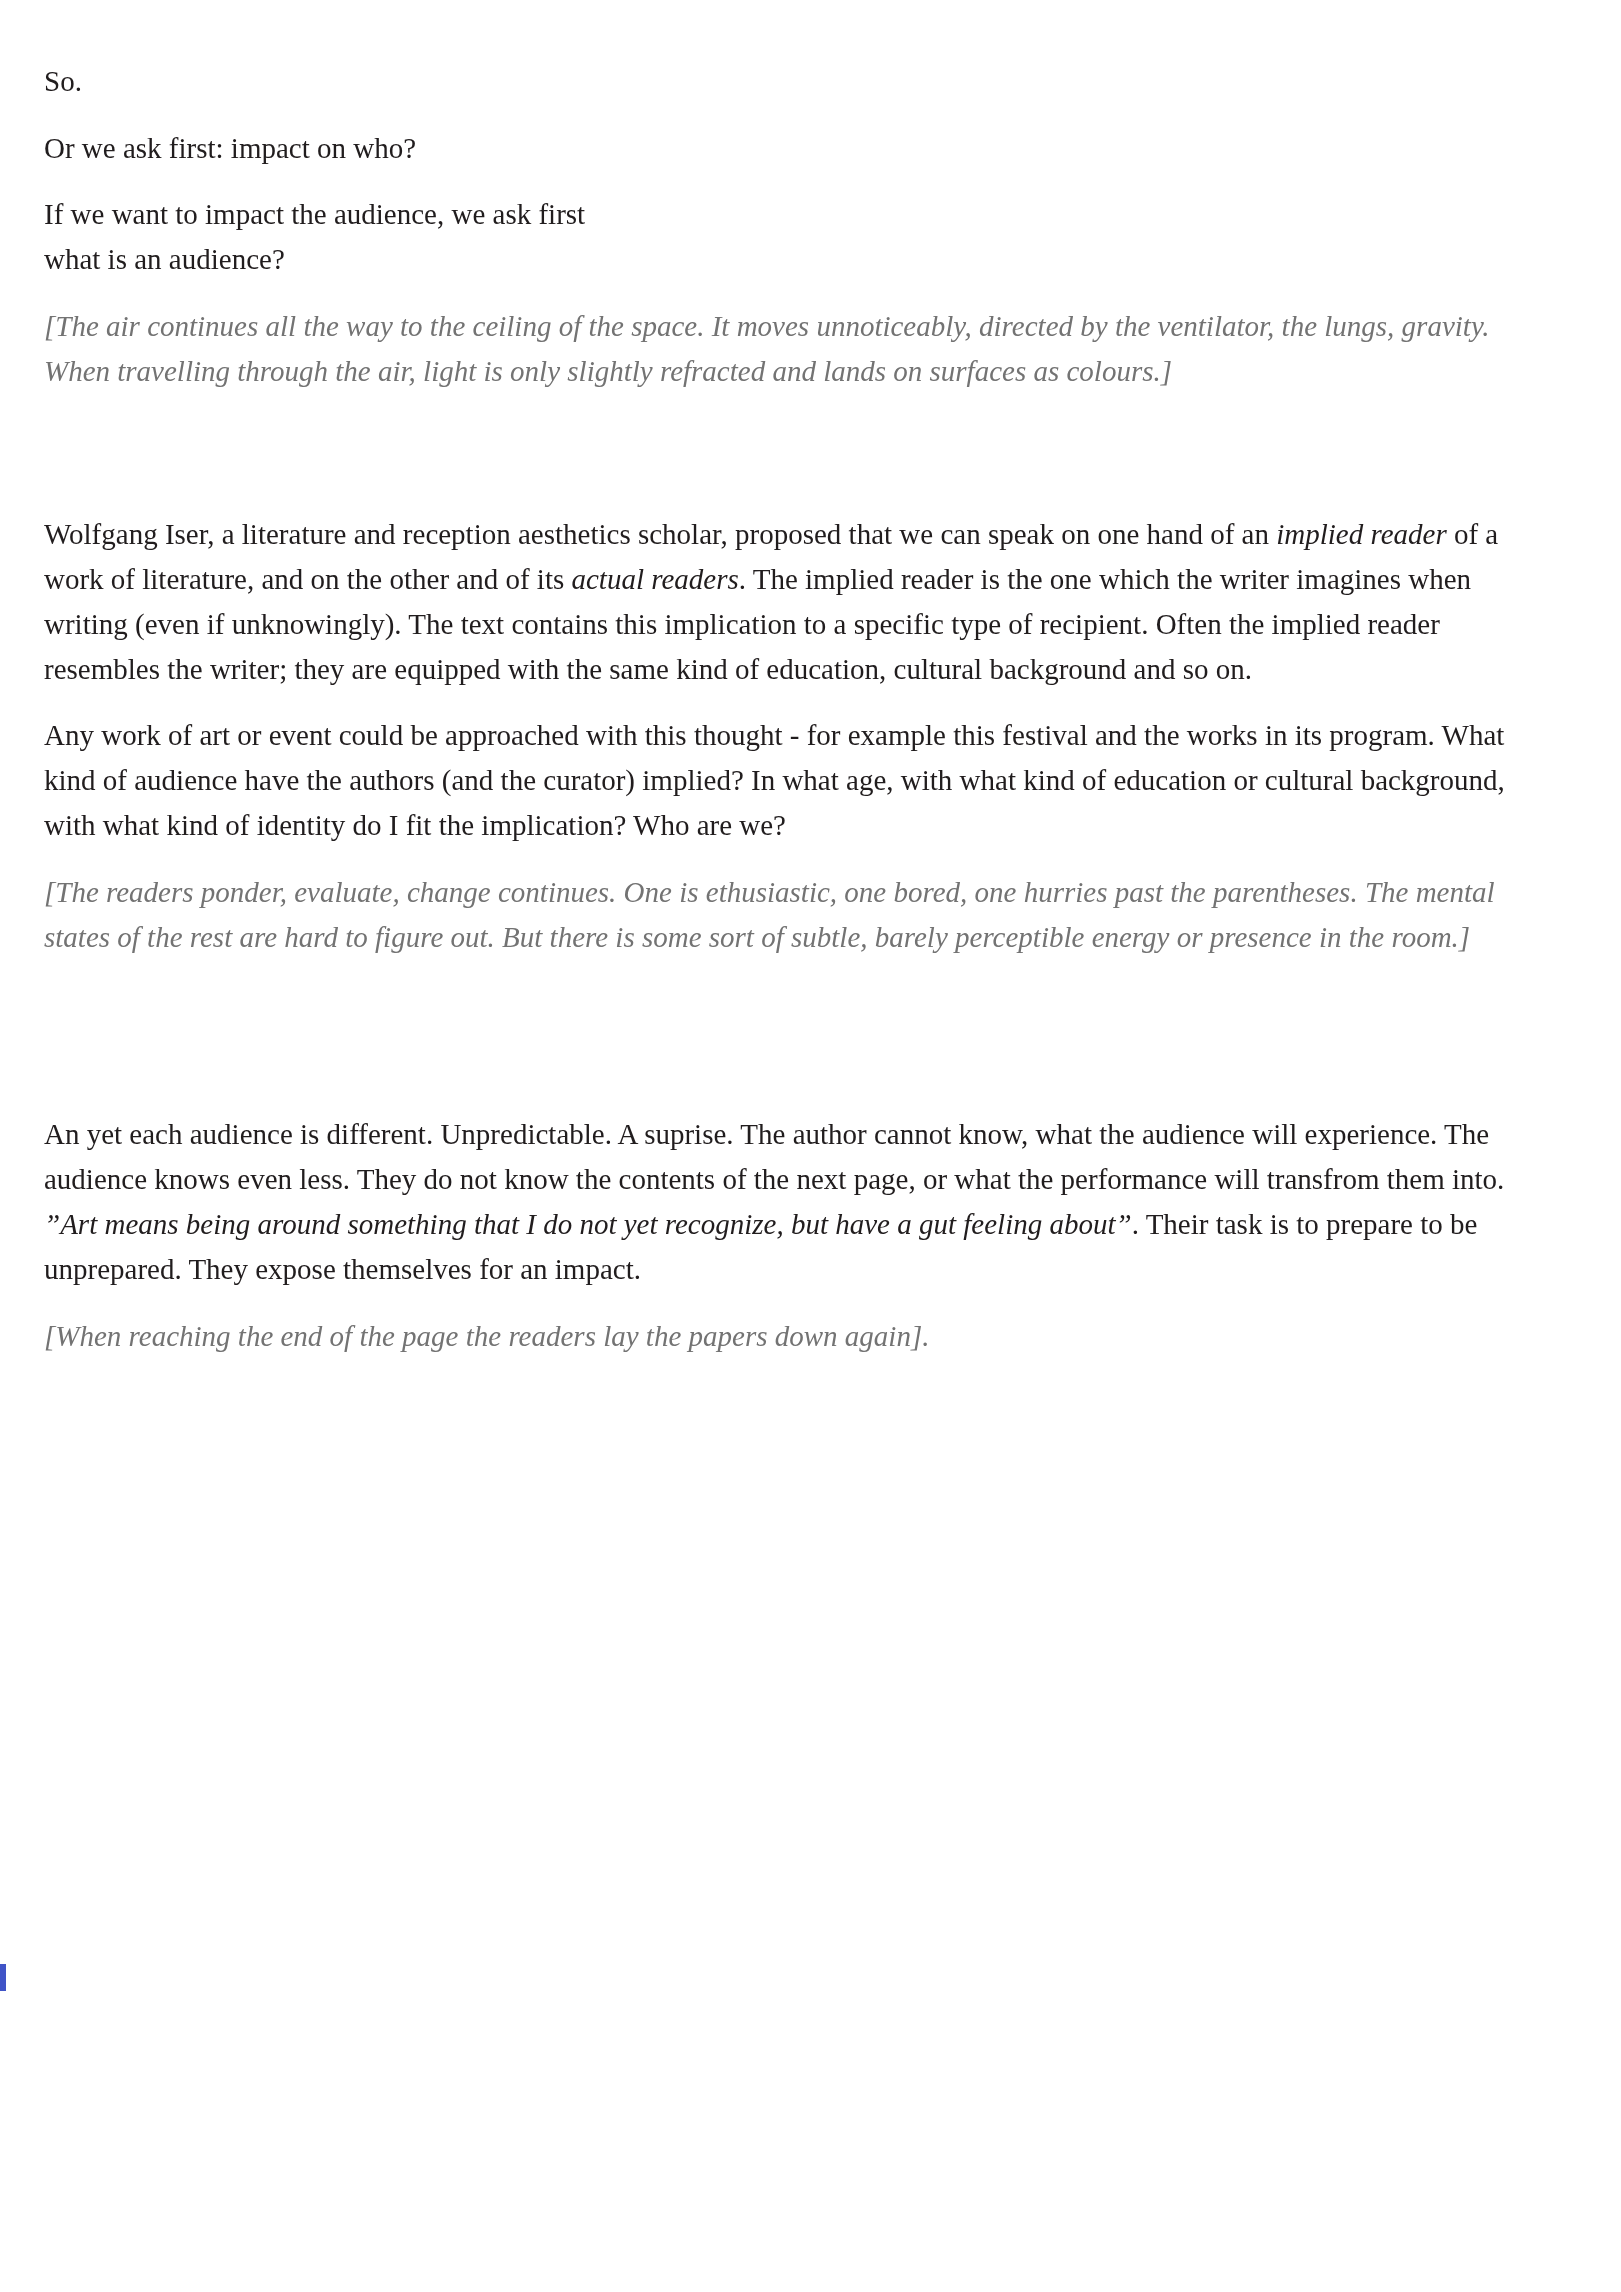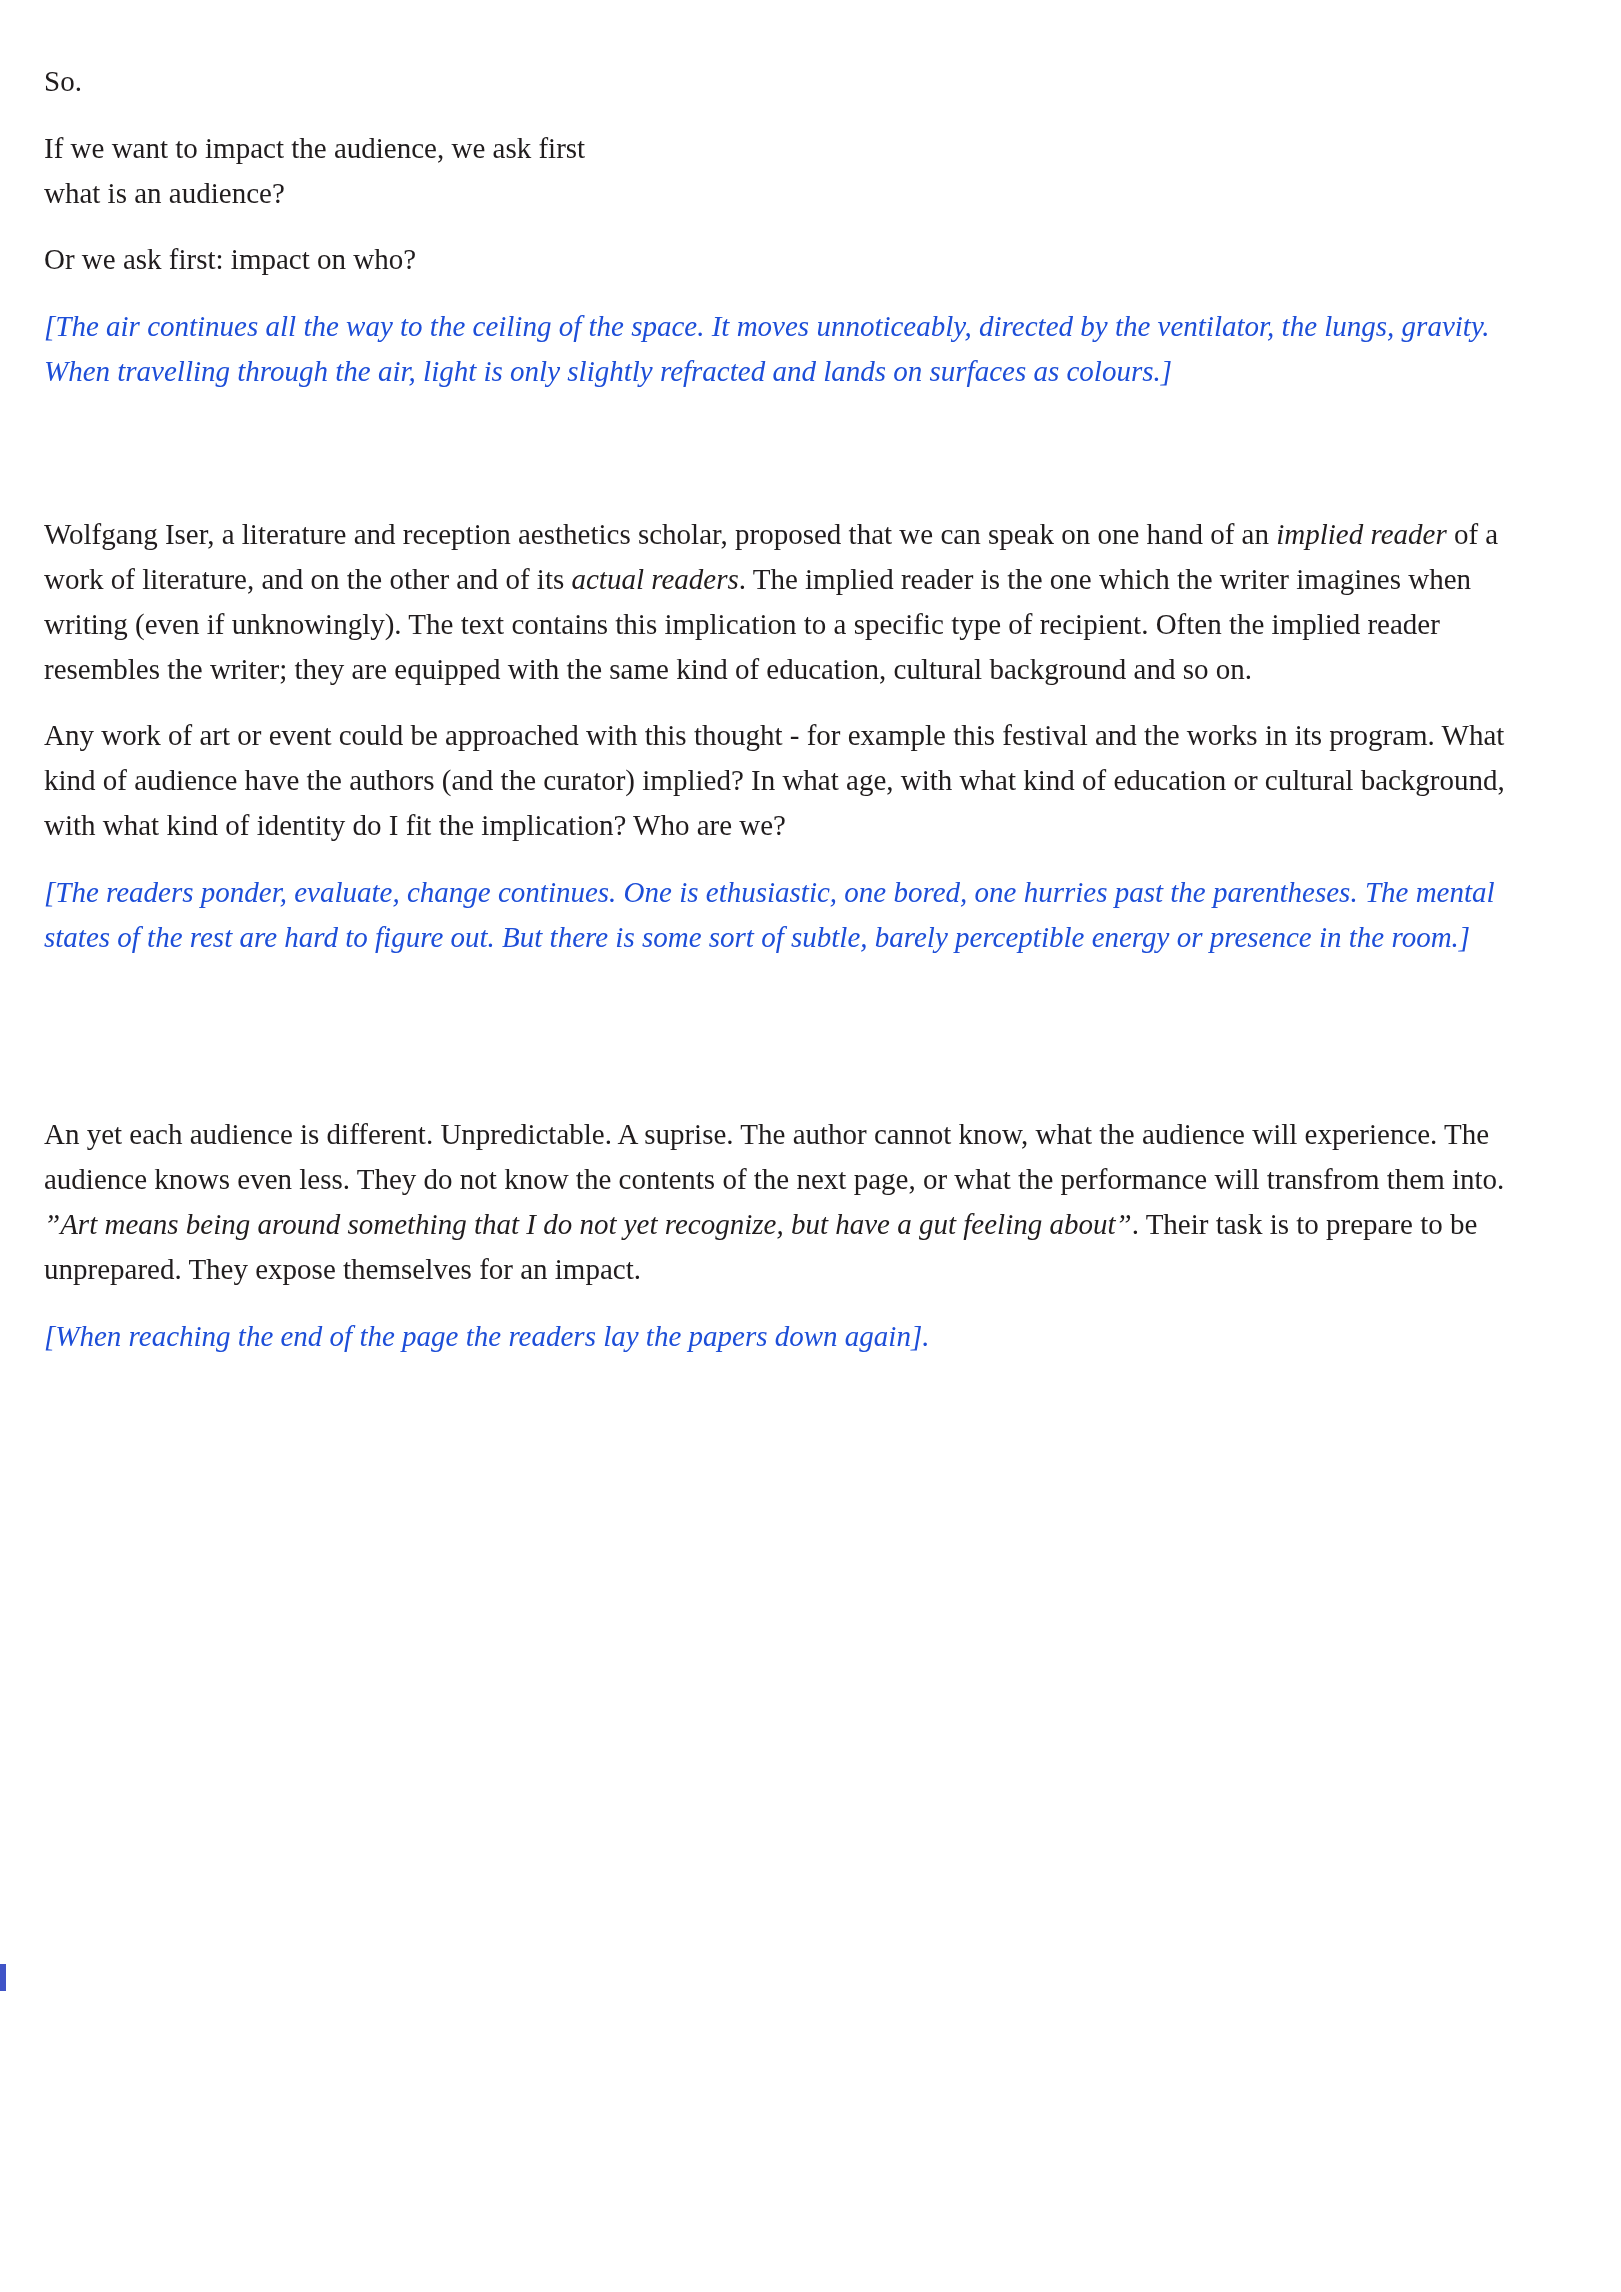--- a/index.html
+++ b/index.html
@@ -21,21 +21,21 @@
     overflow: hidden;
     text-align: left;
   }
   .para {
     margin: 0 0 21.6px 0;
   }
   .para em {
     font-style: italic;
   }
   .red {
-    color: #1d4ed8;
+    color: #737373;
     font-style: italic;
     margin: 0 0 21.6px 0;
   }
   .red.gap-after-large {
     margin-bottom: 118px;
   }
   .red.gap-after-xlarge {
     margin-bottom: 152px;
   }
   .edge-mark {
@@ -51,26 +51,26 @@
 <body>
 
 <div class="page">
 
   <p class="para">
     <span>So.</span>
   </p>
 
 
   <p class="para">
-    <span>If we want to impact the audience, we ask first</span><br>
-    <span>what is an audience?</span>
+    <span>Or we ask first: impact on who?</span>
   </p>
 
   <p class="para">
-    <span>Or we ask first: impact on who?</span>
+    <span>If we want to impact the audience, we ask first</span><br>
+    <span>what is an audience?</span>
   </p>
 
   <p class="red gap-after-large">[The air continues all the way to the ceiling of the space. It moves unnoticeably, directed by the ventilator, the lungs, gravity. When travelling through the air, light is only slightly refracted and lands on surfaces as colours.]</p>
 
   <p class="para">
     <span>Wolfgang Iser, a literature and reception aesthetics scholar, proposed that we can speak on one hand of an </span><em>implied reader</em><span> of a work of literature, and on the other and of its </span><em>actual readers</em><span>. The implied reader is the one which the writer imagines when writing (even if unknowingly). The text contains this implication to a specific type of recipient. Often the implied reader resembles the writer; they are equipped with the same kind of education, cultural background and so on.</span>
   </p>
 
   <p class="para">Any work of art or event could be approached with this thought - for example this festival and the works in its program. What kind of audience have the authors (and the curator) implied? In what age, with what kind of education or cultural background, with what kind of identity do I fit the implication? Who are we?</p>
 

